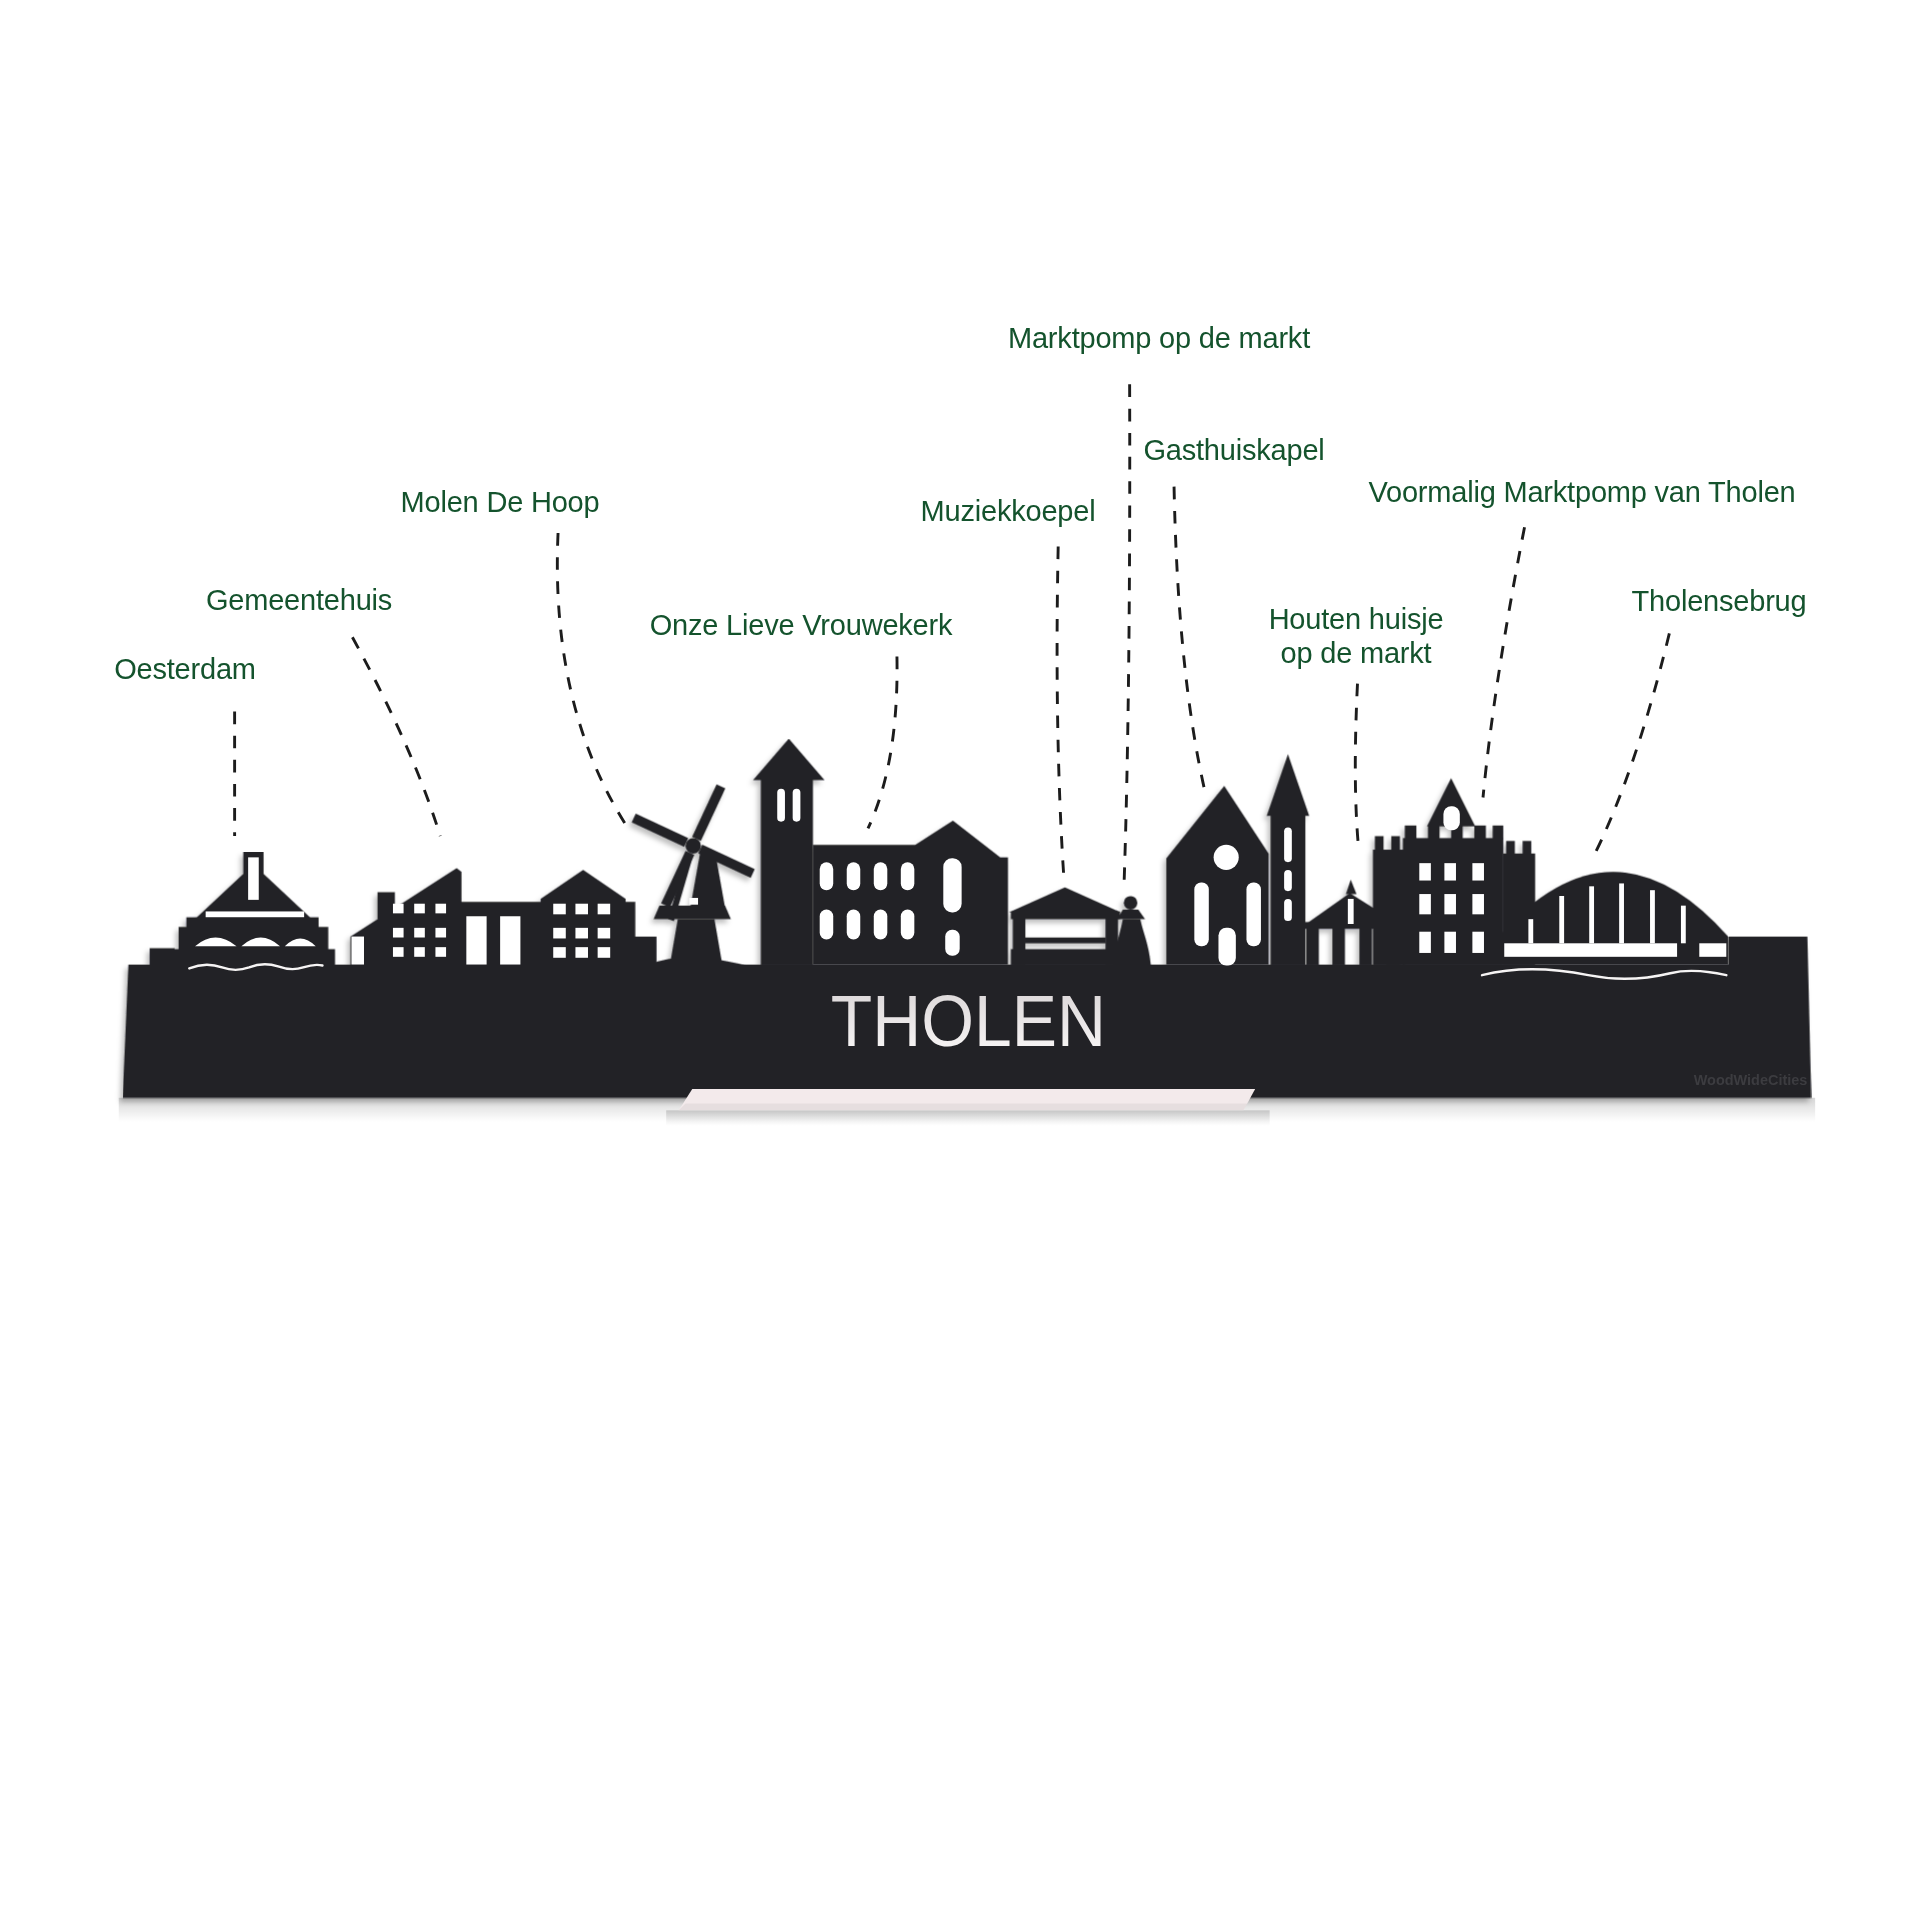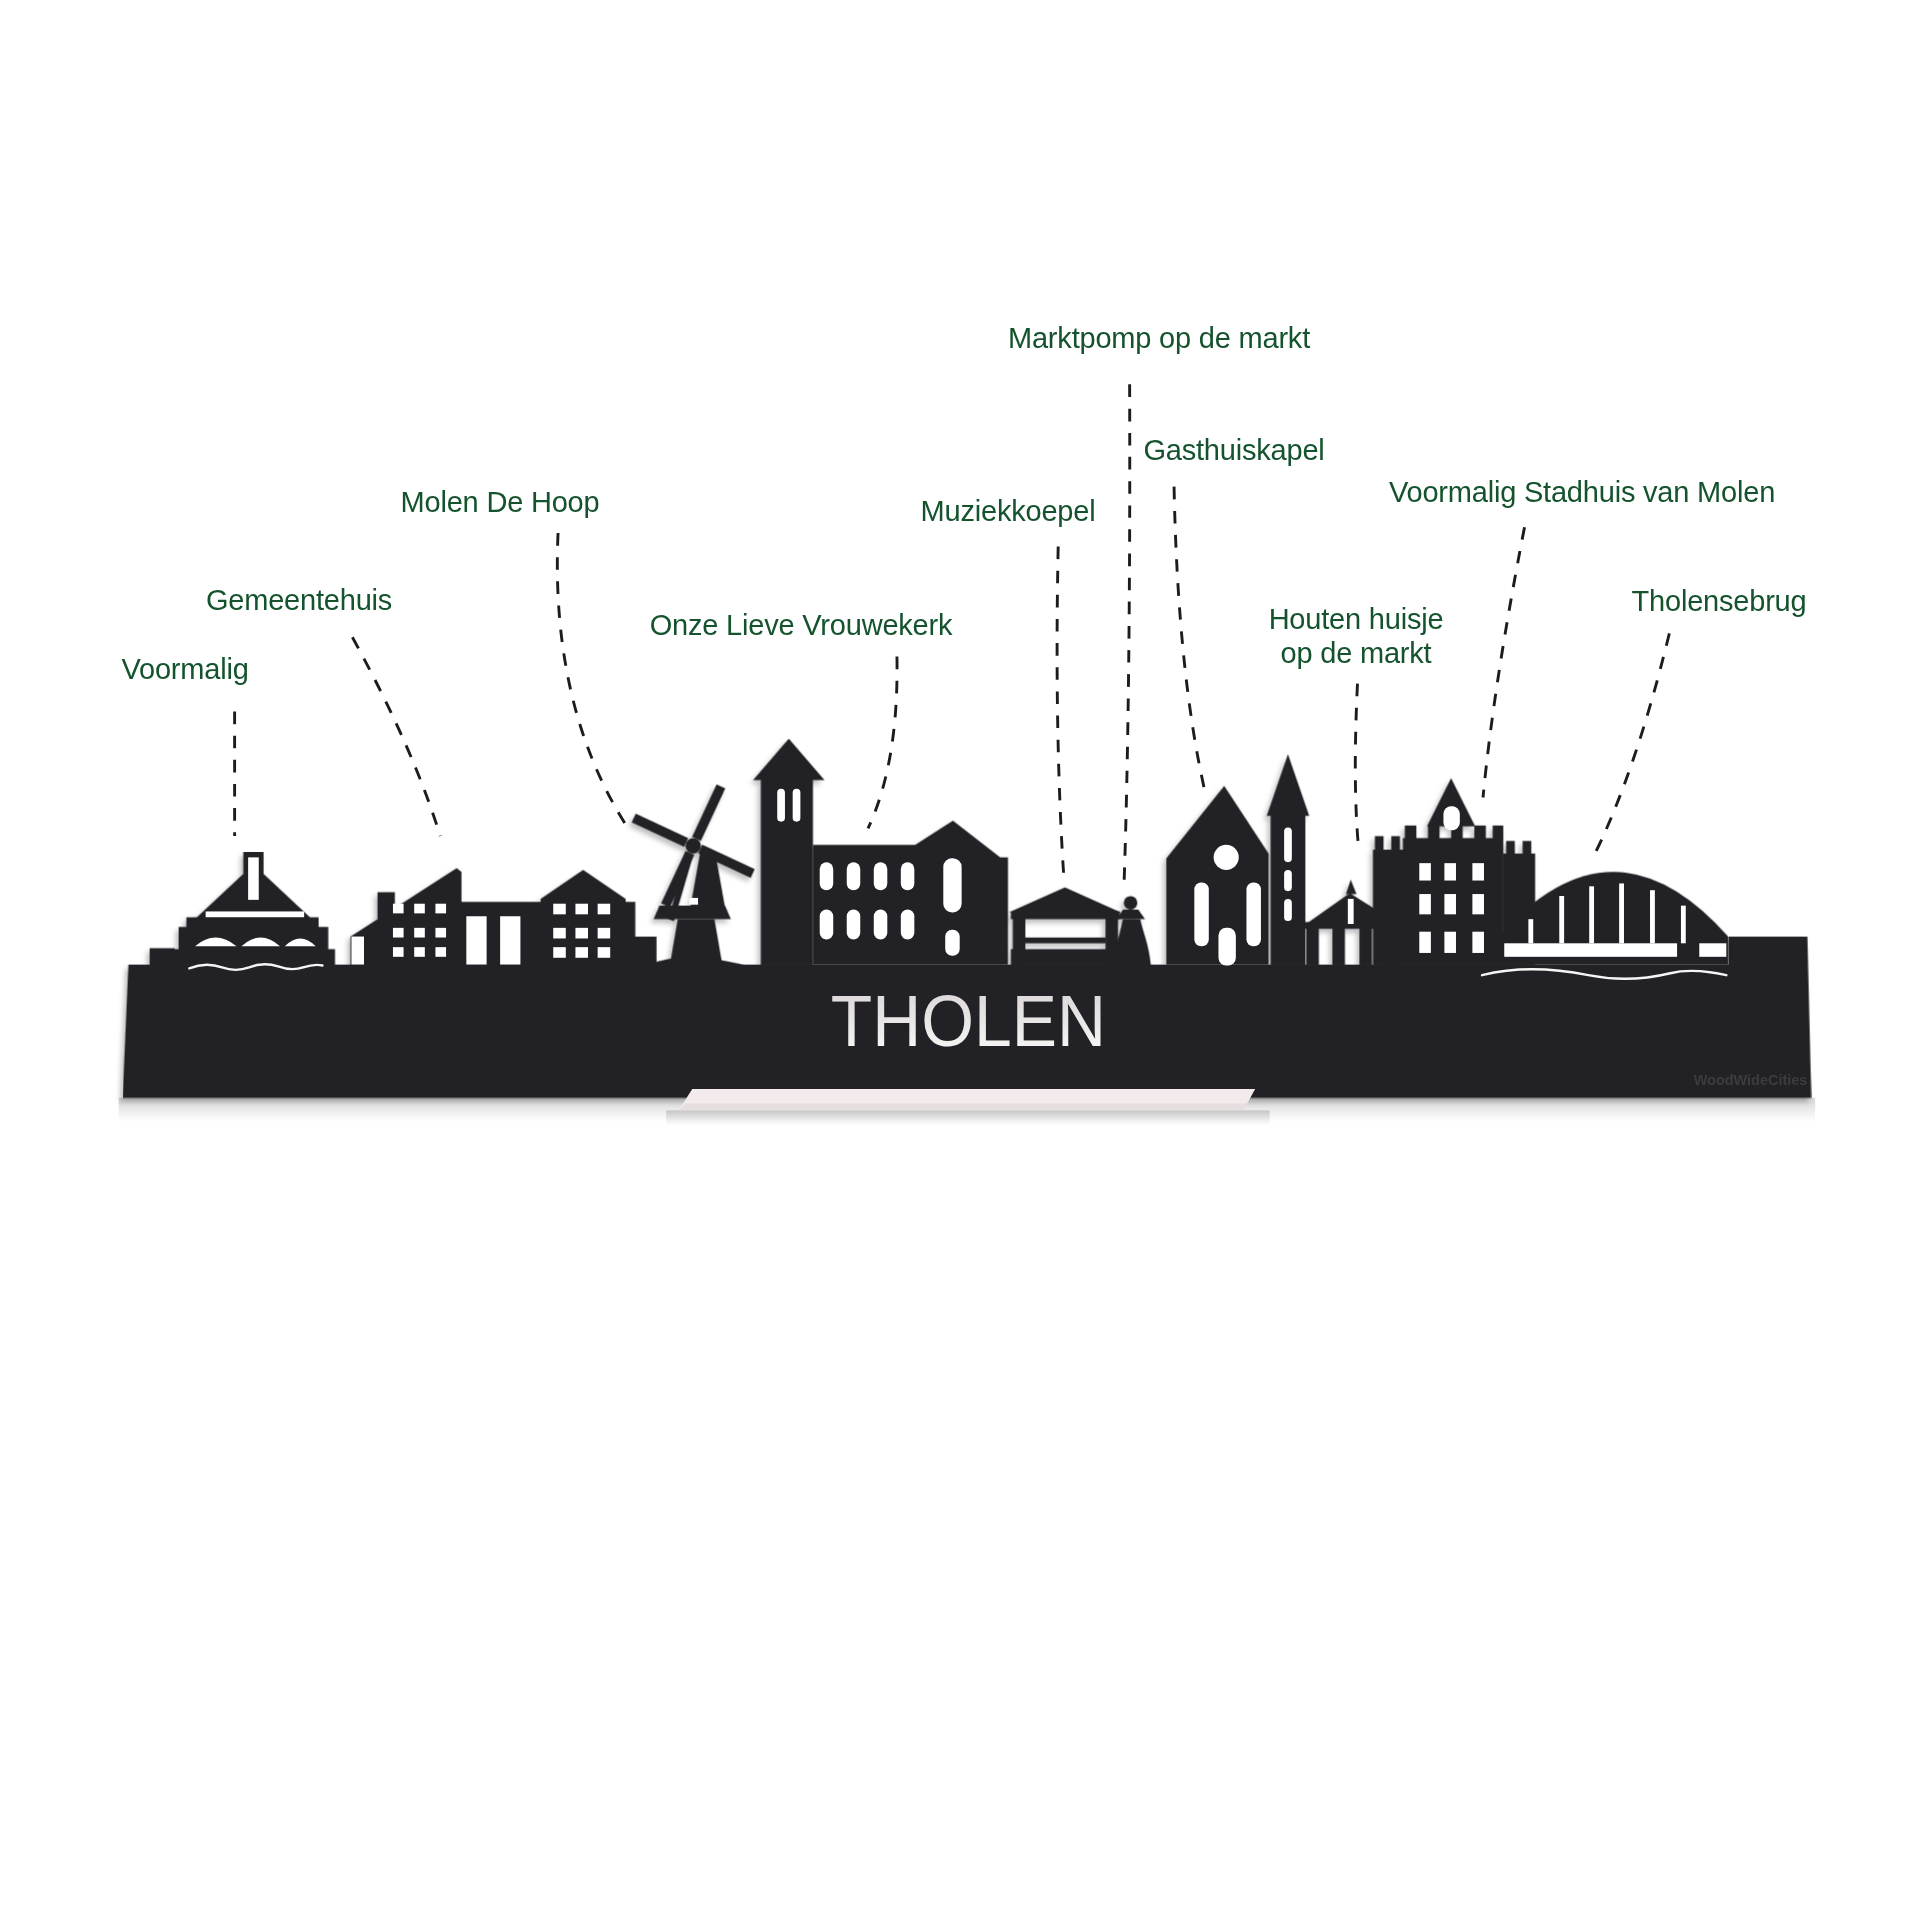--- a/index.html
+++ b/index.html
@@ -223,28 +223,28 @@
       <path class="leader" d="M929,680 Q931,790 899,858"></path>
       <path class="leader" d="M1096,566 Q1092,760 1102,911"></path>
       <path class="leader" d="M1170,398 Q1171,720 1164,922"></path>
       <path class="leader" d="M1216,504 Q1220,700 1249,824"></path>
       <path class="leader" d="M1406,708 Q1401,810 1407,877"></path>
       <path class="leader" d="M1579,546 Q1547,710 1536,826"></path>
       <path class="leader" d="M1729,656 Q1694,800 1650,888"></path>
     </g>
   </svg>
 
-  <div class="lbl" style="left:185px;top:653px;">Voormalig</div>
+  <div class="lbl" style="left:185px;top:653px;">Oesterdam</div>
   <div class="lbl" style="left:299px;top:584px;">Gemeentehuis</div>
   <div class="lbl" style="left:482px;top:486px;margin-left:18px;">Molen De Hoop</div>
   <div class="lbl" style="left:801px;top:609px;text-align:center;">Onze Lieve Vrouwekerk</div>
   <div class="lbl" style="left:1008px;top:495px;">Muziekkoepel</div>
   <div class="lbl" style="left:1159px;top:322px;">Marktpomp op de markt</div>
   <div class="lbl" style="left:1234px;top:434px;">Gasthuiskapel</div>
   <div class="lbl" style="left:1356px;top:603px;">
     <span>Houten huisje</span>
     <span>op de markt</span>
   </div>
-  <div class="lbl" style="left:1582px;top:476px;">Voormalig Stadhuis van Molen</div>
+  <div class="lbl" style="left:1582px;top:476px;">Voormalig Marktpomp van Tholen</div>
   <div class="lbl" style="left:1719px;top:585px;">Tholensebrug</div>
 
 </div>
 
 
 </body></html>

